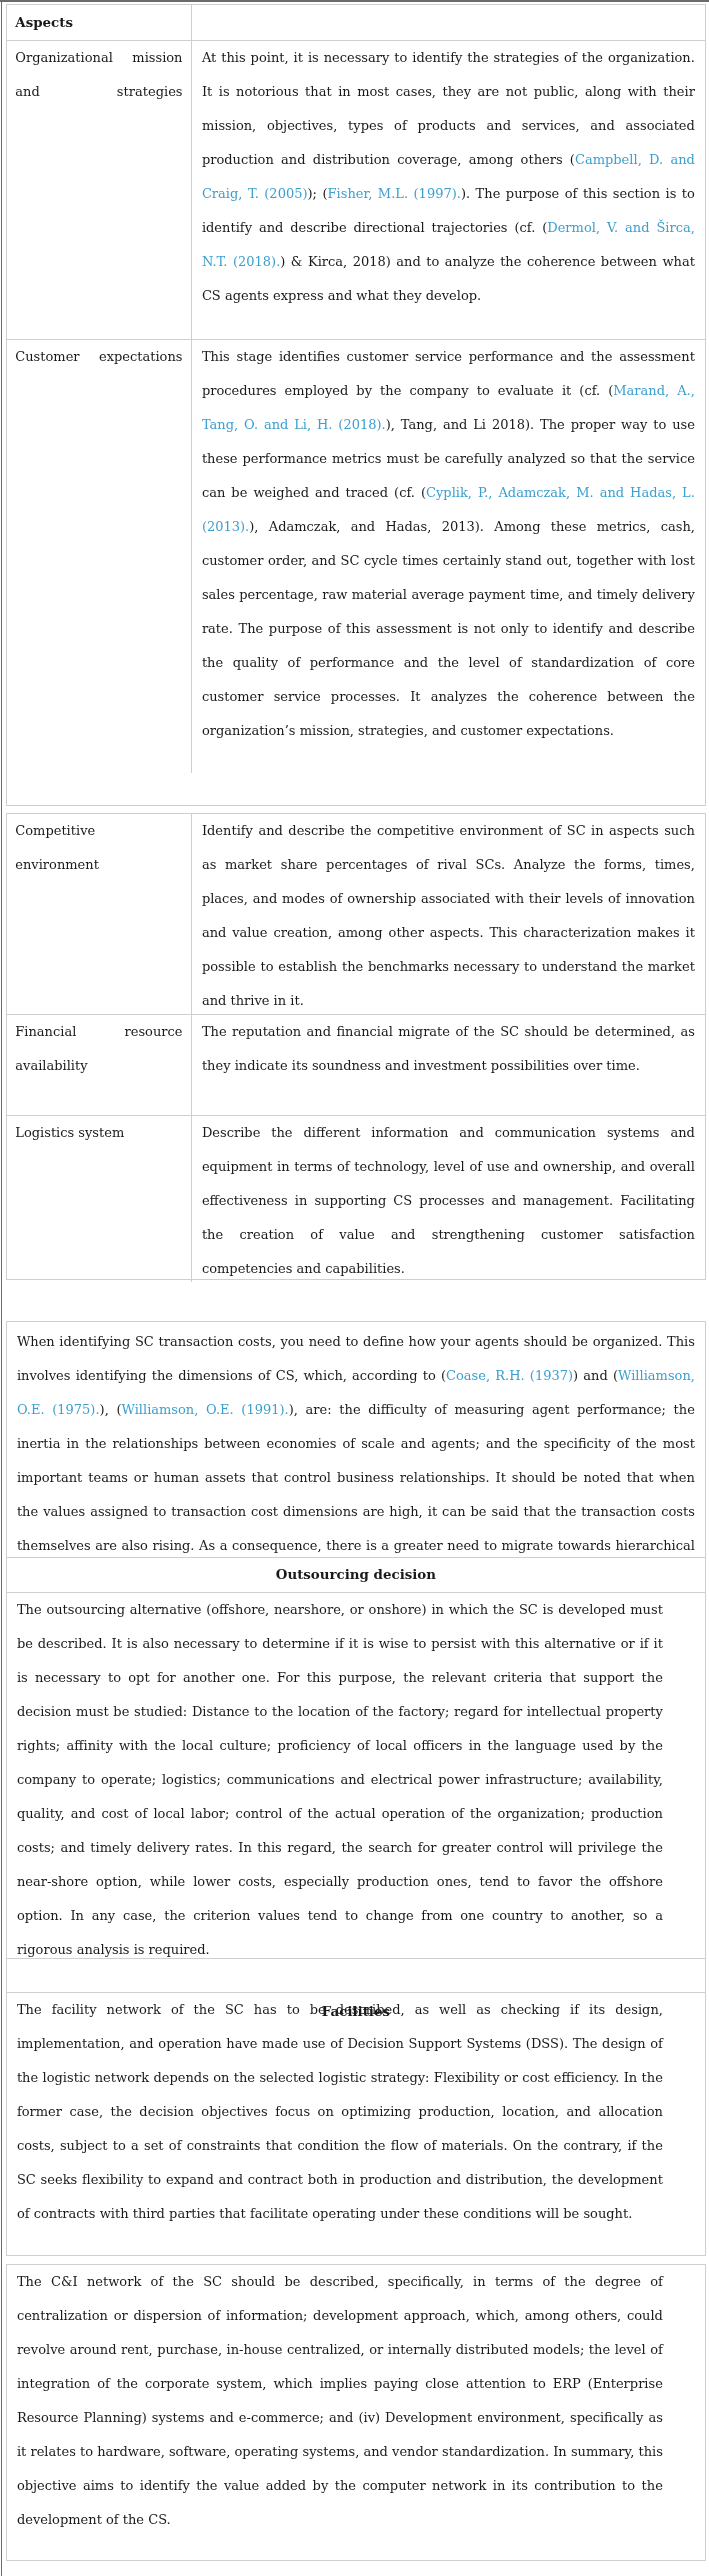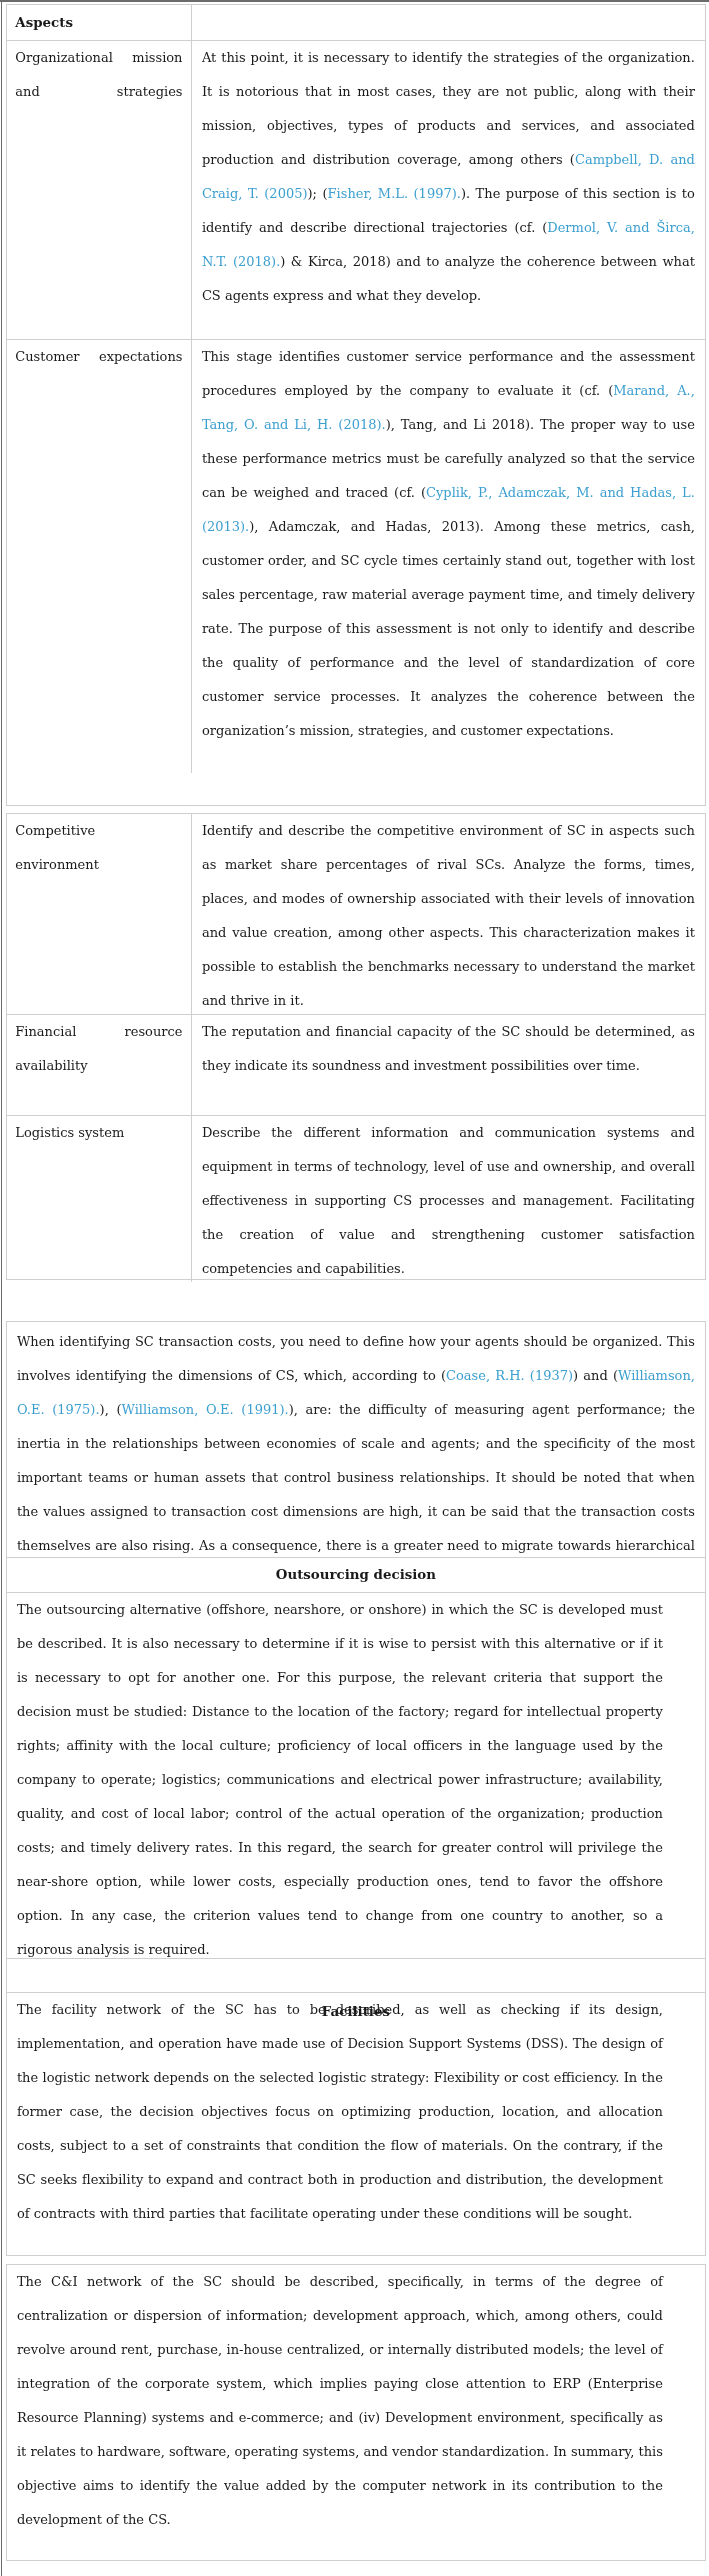--- a/index.html
+++ b/index.html
@@ -57,21 +57,21 @@
   <div class="row" style="height:200px;">
     <div class="cell col-a">
         <span>Competitive environment</span>
       </div>
     <div class="cell col-b">Identify and describe the competitive environment of SC in aspects such as market share percentages of rival SCs.  Analyze the forms, times, places, and modes of ownership associated with their levels of innovation and value creation, among other aspects. This characterization makes it possible to establish the benchmarks necessary to understand the market and thrive in it.</div>
   </div>
   <div class="row" style="height:101px;">
     <div class="cell col-a">
         <span>Financial resource availability</span>
       </div>
-    <div class="cell col-b">The reputation and financial capacity of the SC should be determined, as they indicate its soundness and investment possibilities over time.</div>
+    <div class="cell col-b">The reputation and financial migrate of the SC should be determined, as they indicate its soundness and investment possibilities over time.</div>
   </div>
   <div class="row" style="height:167px;">
     <div class="cell col-a single">
         <span>Logistics system</span>
       </div>
     <div class="cell col-b">Describe the different information and communication systems and equipment in terms of technology, level of use and ownership, and overall effectiveness in supporting CS processes and management. Facilitating the creation of value and strengthening customer satisfaction competencies and capabilities.</div>
   </div>
 </div>
 
 <div class="box" style="top:1287px; height:262px; border-bottom:none;margin-top:34px;">

